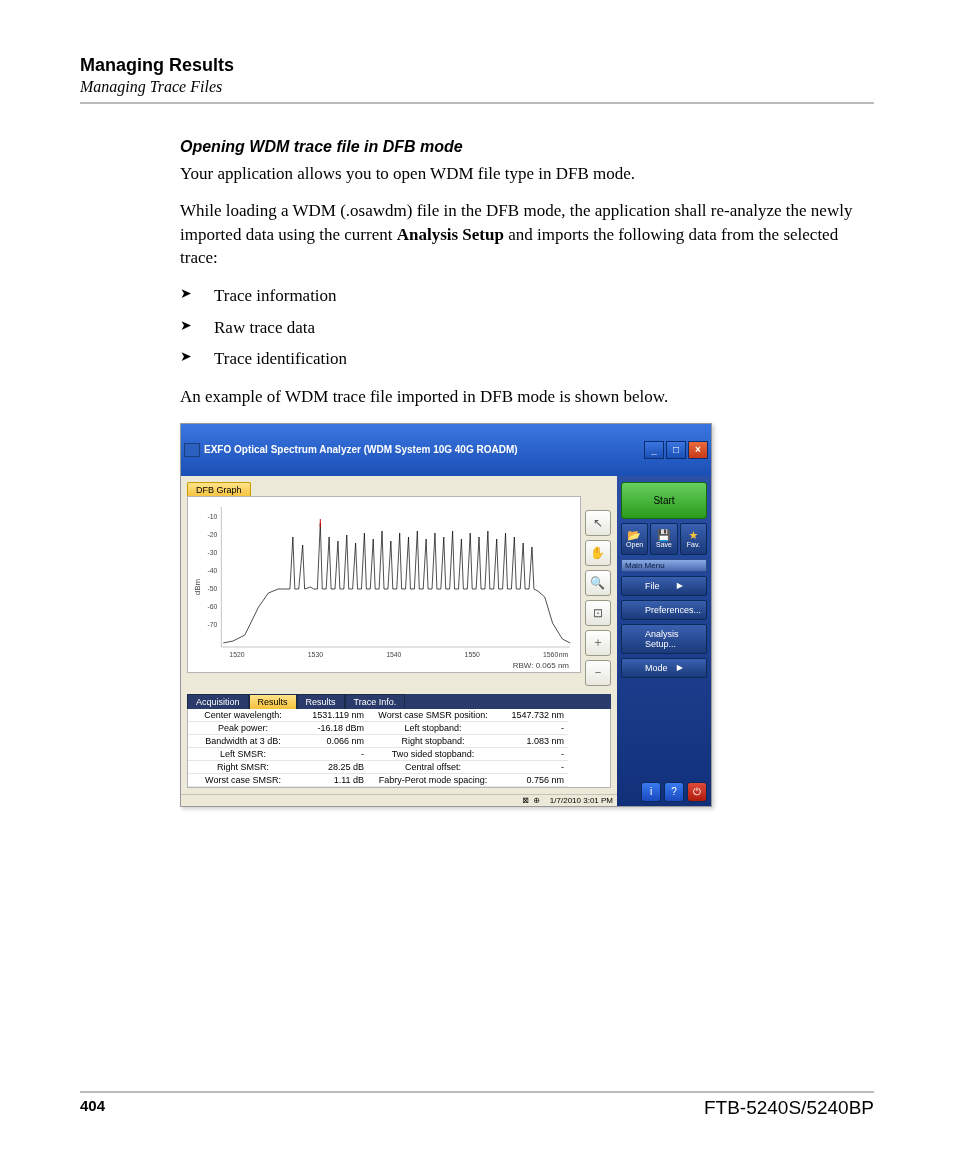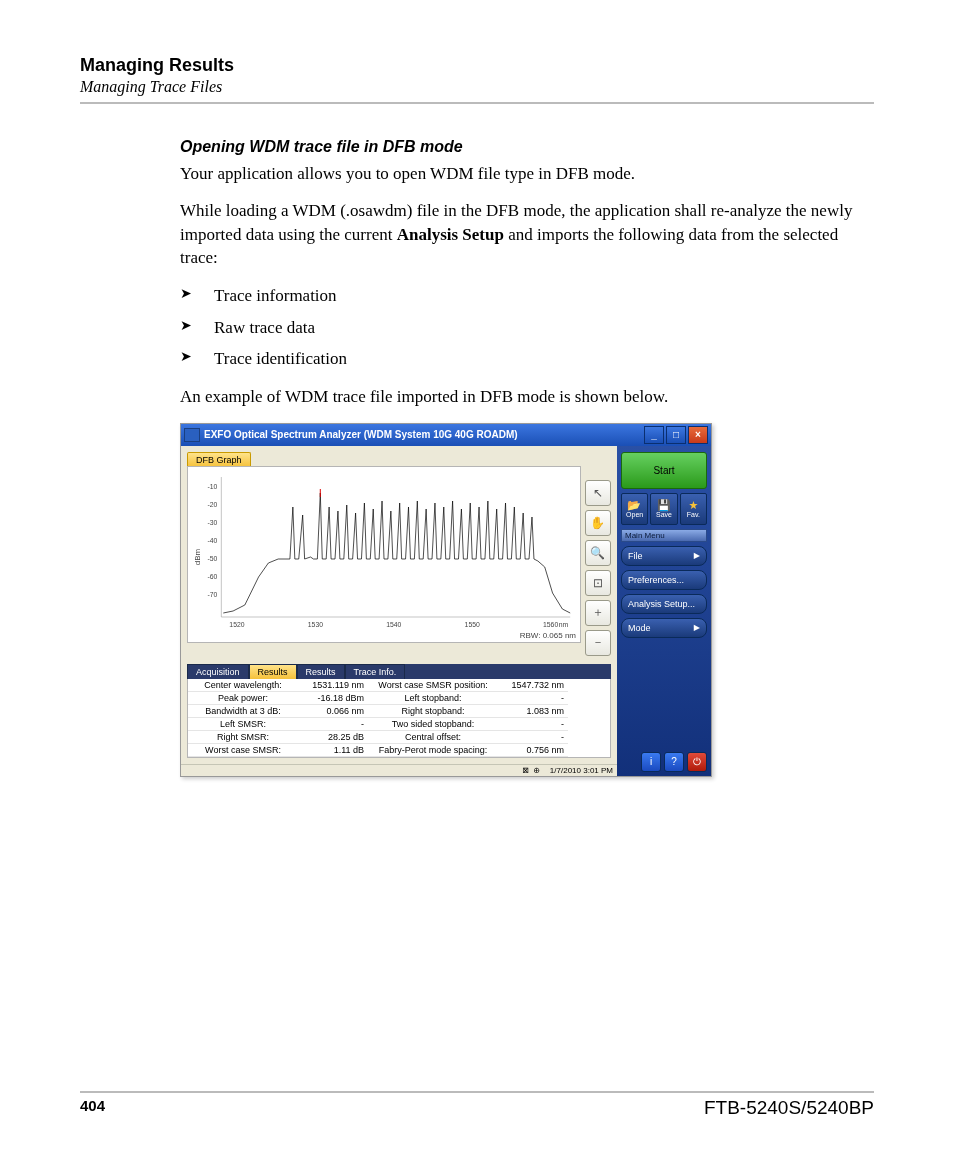--- a/index.html
+++ b/index.html
@@ -69,21 +69,21 @@
     font-size: 9px;
     background: #ece9d8;
     margin-top: 6px;
     box-shadow: 2px 2px 4px rgba(0,0,0,0.2);
   }
   .titlebar {
     background: linear-gradient(to bottom, #3b76e0, #1a4fb5);
     color: #fff;
     display: flex;
     align-items: center;
-    padding: 2px 3px;
+    padding: 17px 3px;
     font-size: 10px;
   }
   .titlebar .app-icon {
     width: 14px; height: 12px;
     background: #2a60c0;
     border: 1px solid #1a3f80;
     margin-right: 4px;
   }
   .titlebar .title { flex: 1; font-weight: bold; }
   .winbtns { display: flex; gap: 2px; }
@@ -116,21 +116,21 @@
   .plot-box {
     flex: 1;
     background: #fff;
     border: 1px solid #b5b5b5;
     height: 175px;
     position: relative;
   }
   .plot-svg { width: 100%; height: 100%; display: block; }
   .rbw {
     position: absolute;
-    bottom: 2px; right: 4px;
+    bottom: 2px; right: 11px;
     font-size: 8px;
     color: #444;
   }
   .tool-col {
     width: 26px;
     display: flex;
     flex-direction: column;
     gap: 4px;
     padding-top: 14px;
   }
@@ -225,24 +225,24 @@
   .menu-head {
     background: linear-gradient(to bottom, #8aaae5, #4a6ab0);
     font-size: 8px;
     color: #0a1a3a;
     padding: 1px 3px;
     border: 1px solid #2a4a8a;
   }
   .menu-item {
     background: linear-gradient(to bottom, #3a60b0, #1a3a7a);
     border: 1px solid #0a2a5a;
-    border-radius: 8px;
+    border-radius: 2px;
     color: #fff;
     font-size: 9px;
-    padding: 4px 6px;
+    padding: 4px 23px;
     display: flex;
     justify-content: space-between;
     align-items: center;
   }
   .menu-item .arr { font-size: 8px; }
   .bottom-icons {
     margin-top: auto;
     display: flex;
     gap: 3px;
     justify-content: flex-end;

